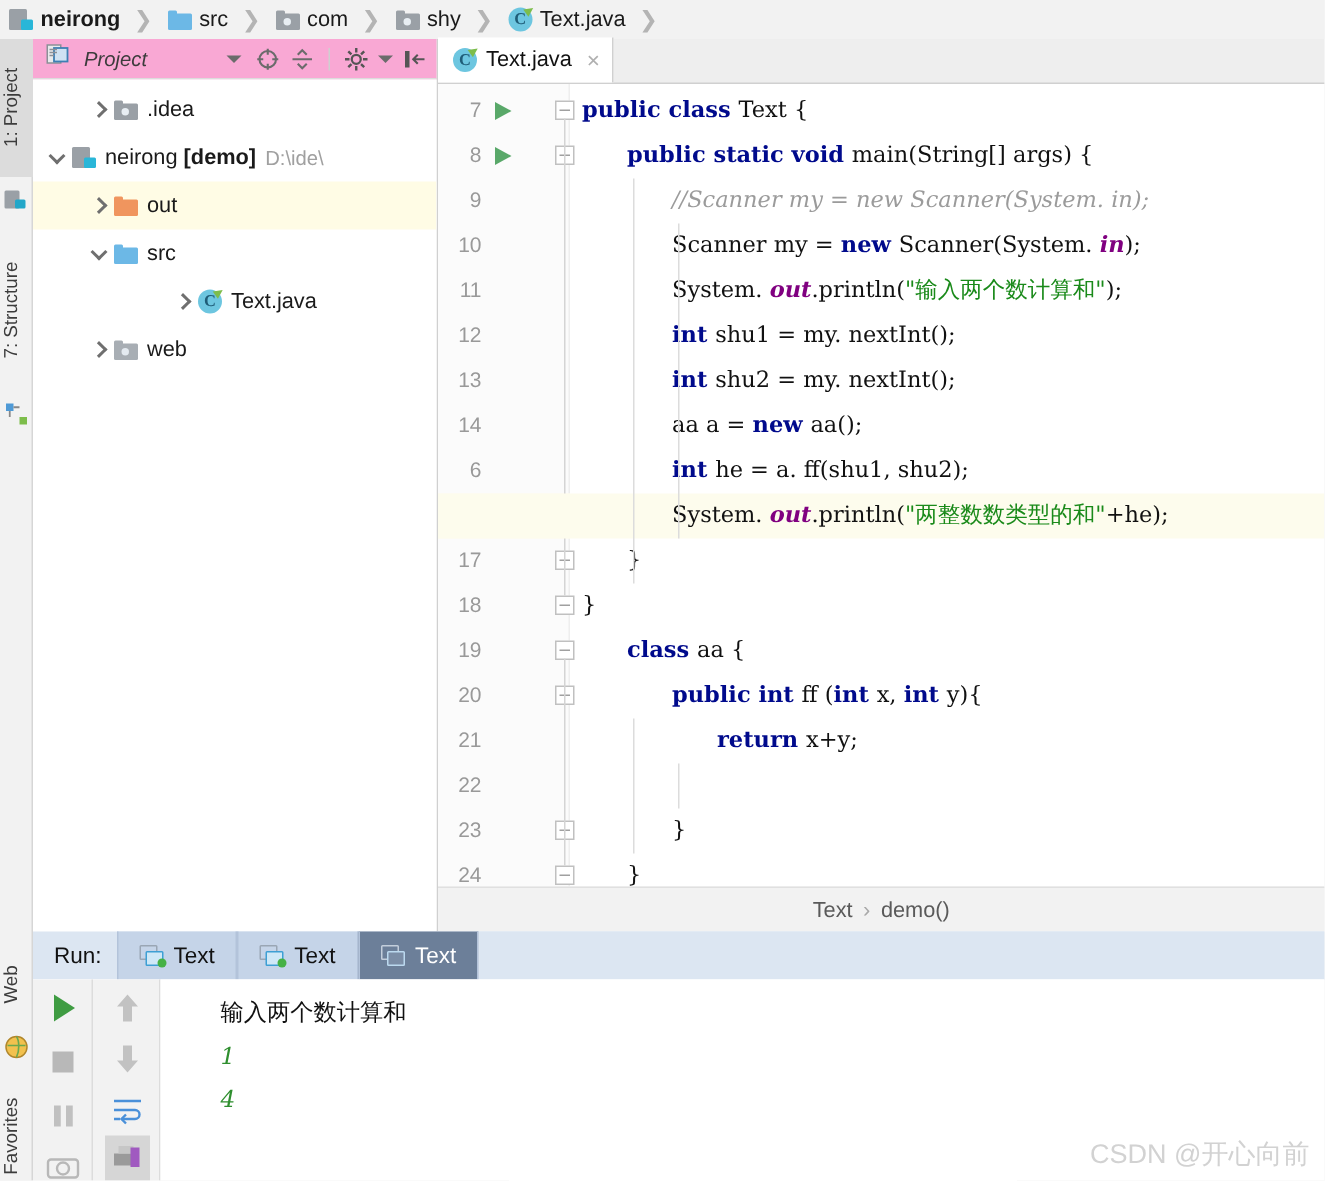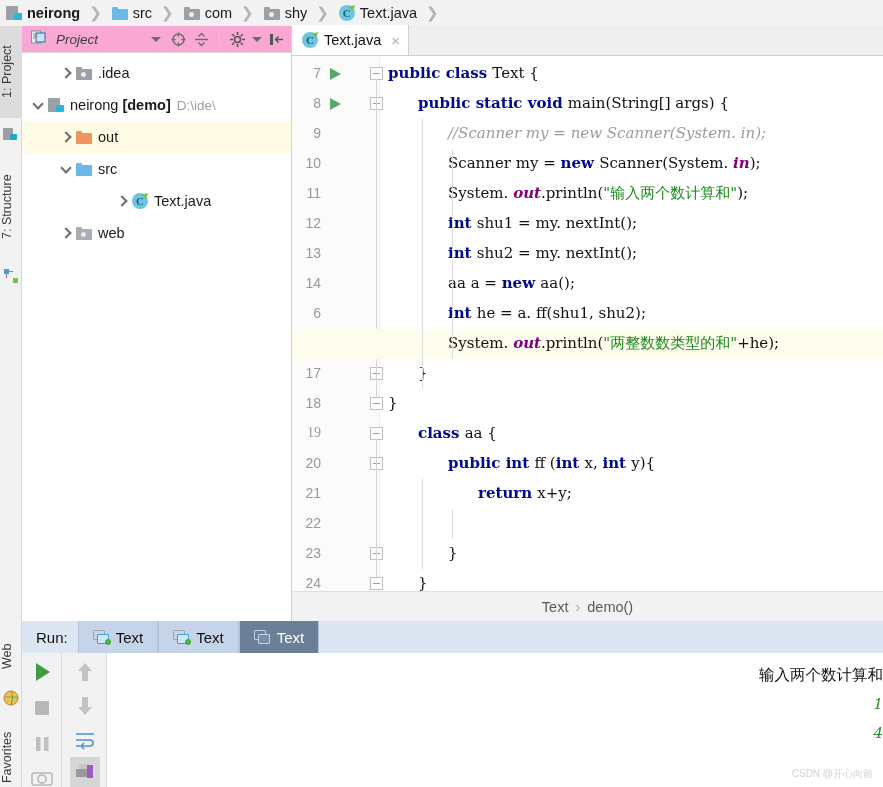--- a/index.html
+++ b/index.html
@@ -150,26 +150,26 @@
   .ico-run .gdot { position:absolute; right:-1px; bottom:-1px; width:6px; height:6px;
                    border-radius:50%; background:#45b145; }
 
   .runbody { position:absolute; left:0; top:32px; right:0; bottom:0; background:#fff; }
   .runtoolbar { position:absolute; left:0; top:0; width:40px; bottom:0;
                 background:#f2f2f2; border-right:1px solid #dcdcdc; }
   .runtoolbar2 { position:absolute; left:40px; top:0; width:45px; bottom:0;
                  background:#f2f2f2; border-right:1px solid #dcdcdc; }
   .tbtn { position:absolute; width:30px; height:30px; left:5px; }
   .console { position:absolute; left:85px; top:0; right:0; bottom:0;
-             background:#fff; padding:8px 0 0 40px;text-align:right; }
+             background:#fff; padding:8px 0 0 40px; }
   .cline { font-family:"DejaVu Serif","Liberation Serif",serif; font-size:15.5px;
            color:#111; height:29px; line-height:29px; }
   .cline.inp { color:#2f8f2f; font-style:italic; }
 
-  .watermark { position:absolute; right:10px; bottom:6px; font-size:10px;
+  .watermark { position:absolute; right:10px; bottom:6px; font-size:18px;
                color:#d2d2d2; }
 </style>
 </head>
 <body>
 
 <div id="app">
 
   <div class="navbar" id="navbar">
       <div class="crumb bold">
         <span class="ico ico-module">
@@ -375,21 +375,21 @@
           <div class="gutnum" style="top: 99px;">10</div>
           <div class="gutnum" style="top: 129px;">11</div>
           <div class="gutnum" style="top: 159px;">12</div>
           <div class="gutnum" style="top: 189px;">13</div>
           <div class="gutnum" style="top: 219px;">14</div>
           <div class="gutnum" style="top: 249px;">6</div>
           <div class="lineshade cur" style="top: 273px; width: 88px;"></div>
           <div class="gutnum" style="top: 279px;">16</div>
           <div class="gutnum" style="top: 309px;">17</div>
           <div class="gutnum" style="top: 339px;">18</div>
-          <div class="gutnum" style="top: 369px; font-family: Liberation Serif, serif;">19</div>
+          <div class="gutnum" style="top: 369px;">19</div>
           <div class="gutnum" style="top: 399px;">20</div>
           <div class="gutnum" style="top: 429px;">21</div>
           <div class="gutnum" style="top: 459px;">22</div>
           <div class="gutnum" style="top: 489px;">23</div>
           <div class="gutnum" style="top: 519px;">24</div>
           <div class="foldmark" style="top: 11px;"></div>
           <div class="foldmark" style="top: 41px;"></div>
           <div class="foldmark" style="top: 311px;"></div>
           <div class="foldmark" style="top: 341px;"></div>
           <div class="foldmark" style="top: 371px;"></div>

